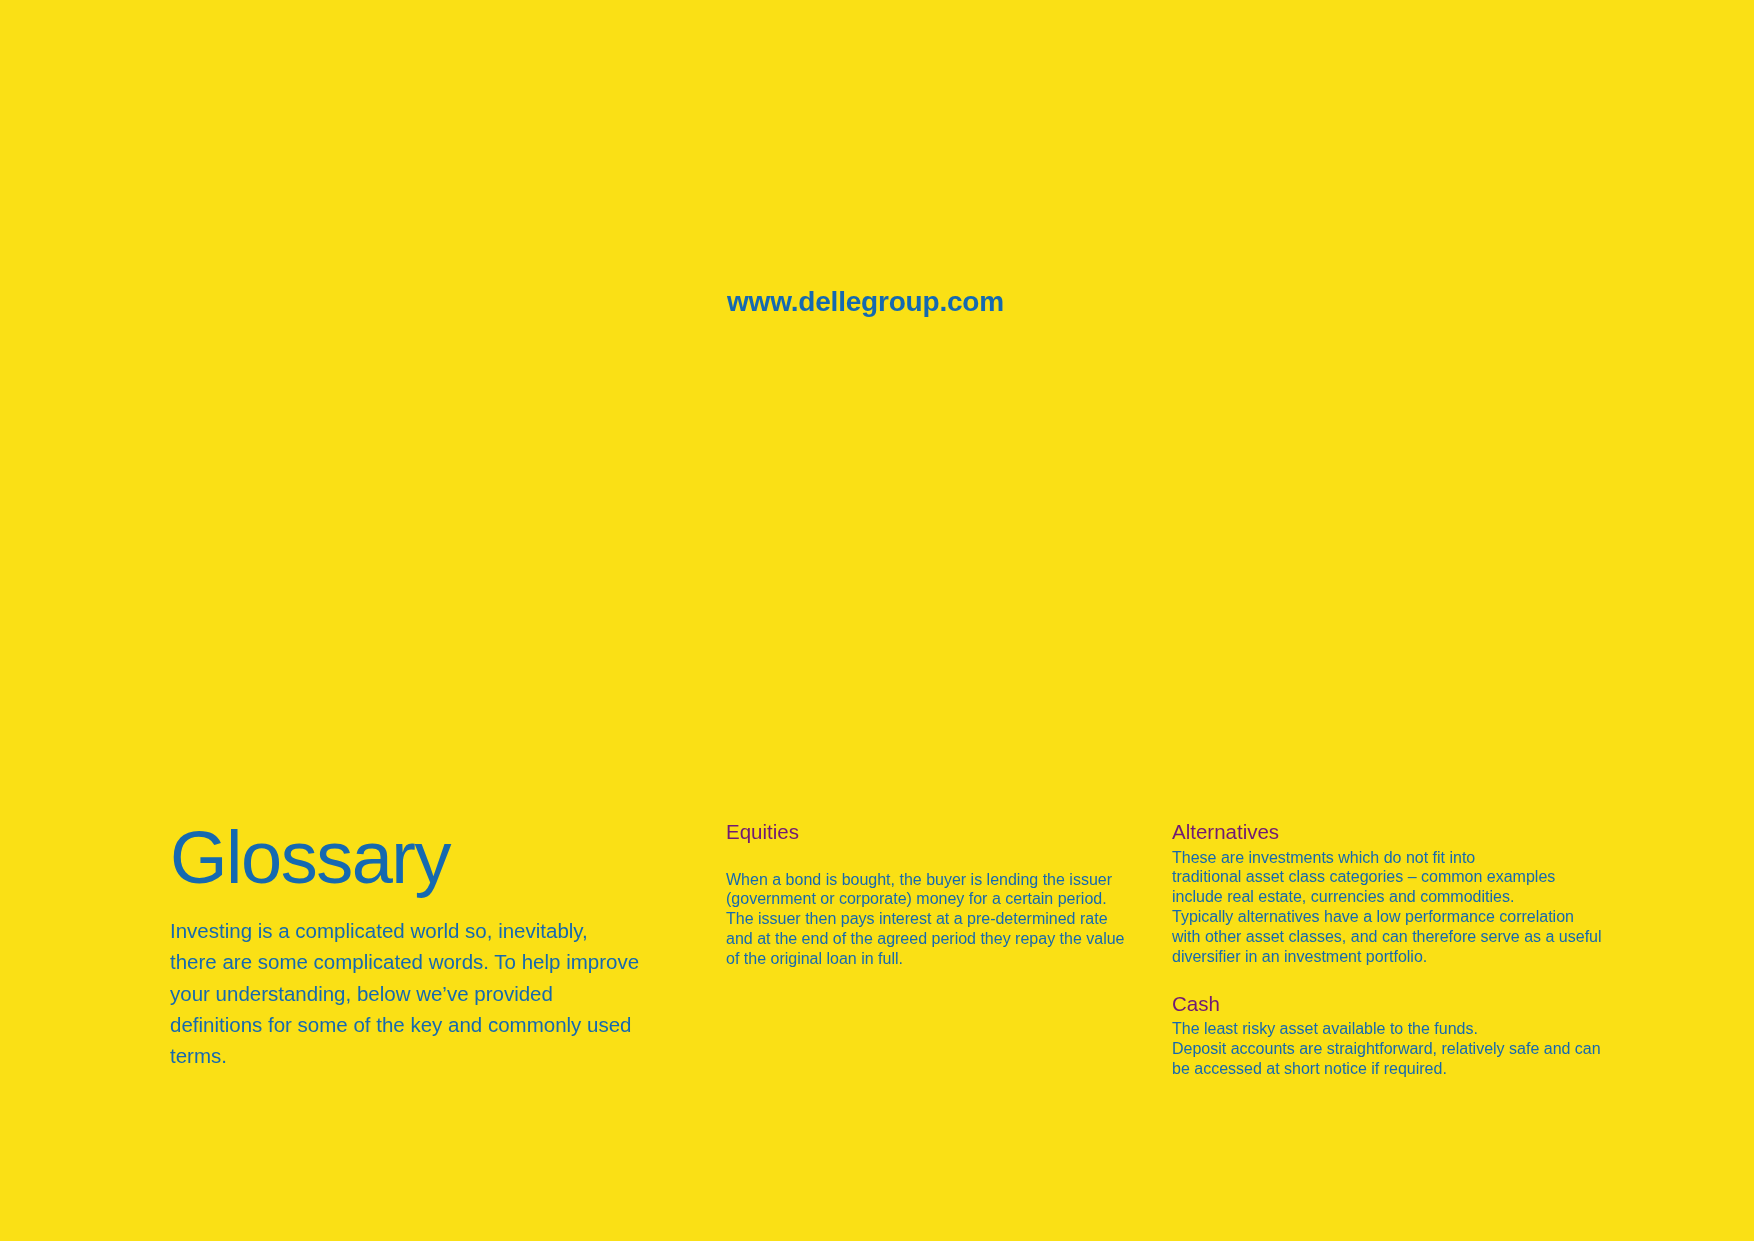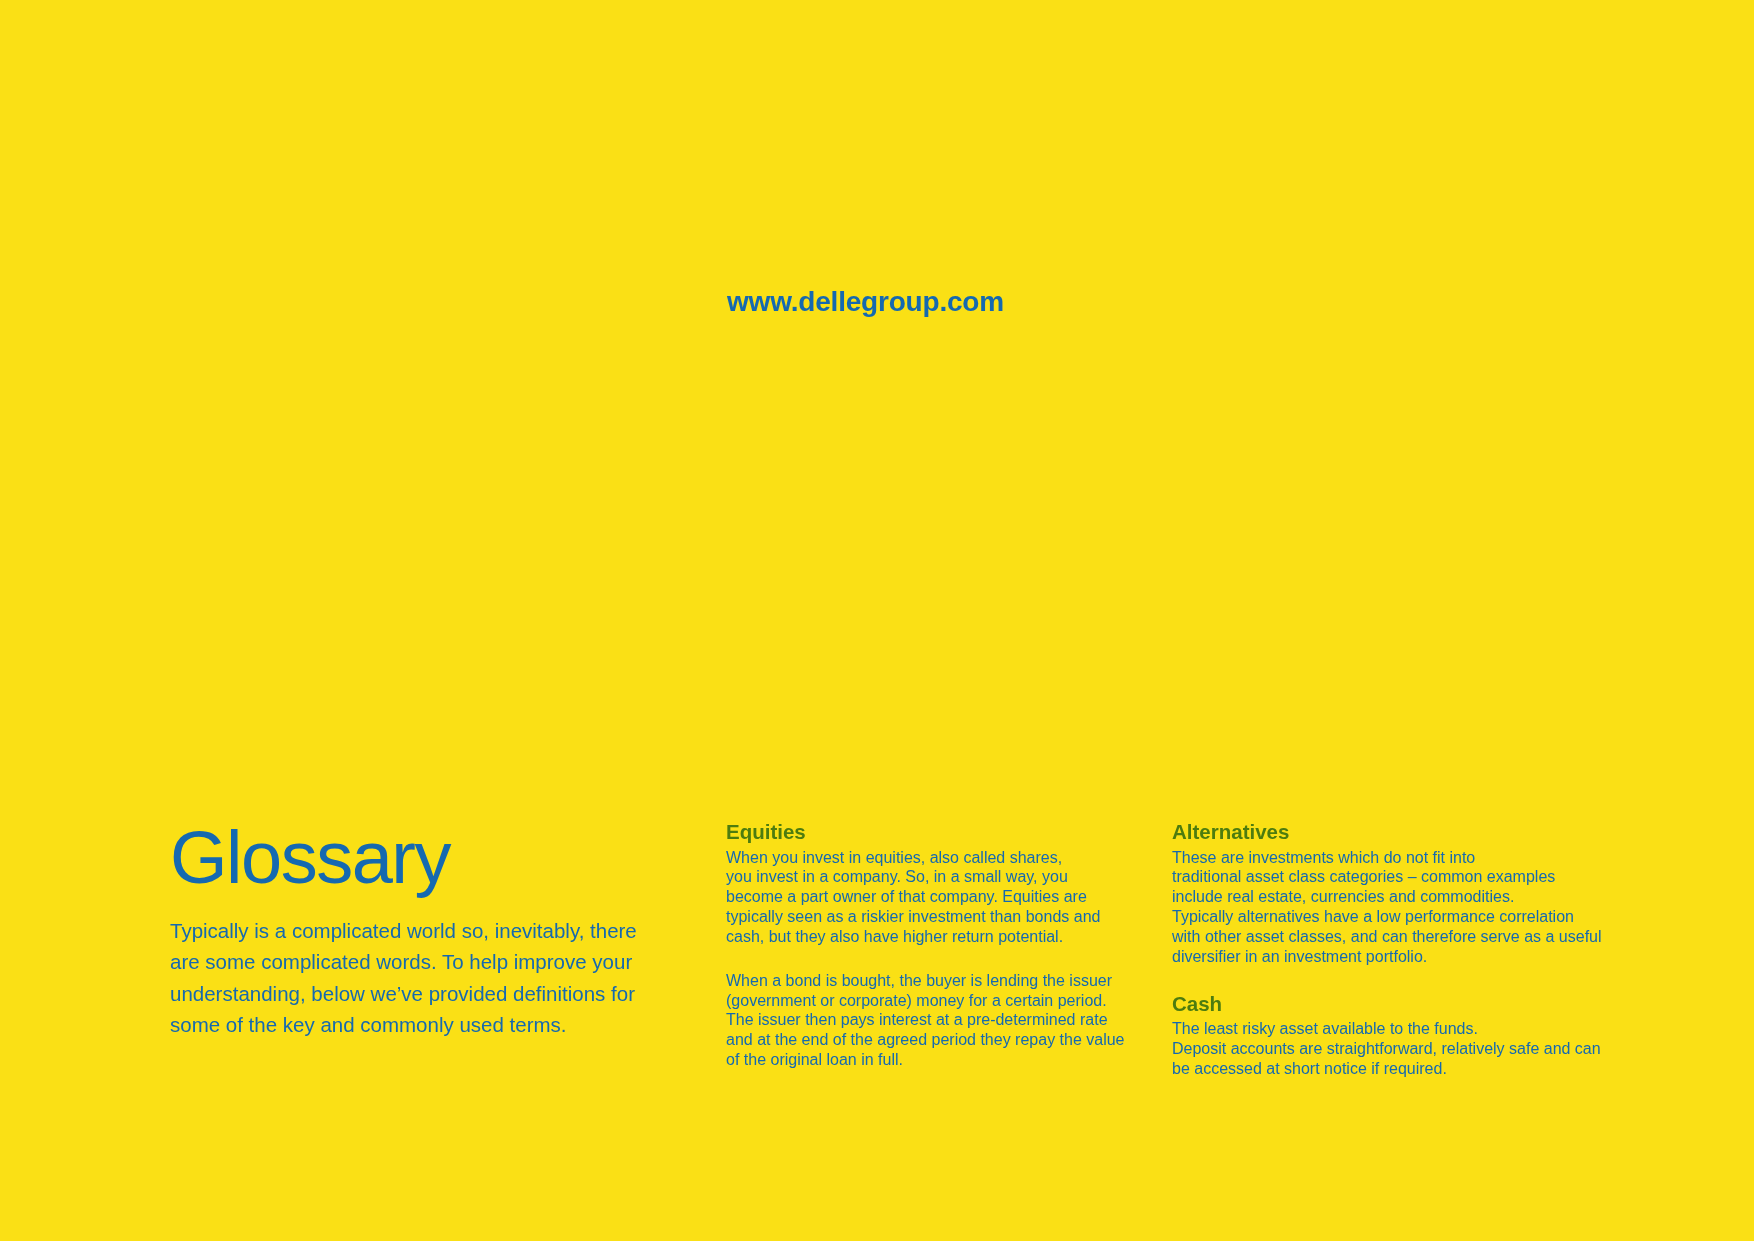--- a/index.html
+++ b/index.html
@@ -70,22 +70,22 @@
     width: 432px;
   }
   .term {
     margin-bottom: 24px;
   }
   .term:last-child {
     margin-bottom: 0;
   }
   .term-title {
     font-size: 20.5px;
-    color: #4d7c0f;
-    font-weight: bold;
+    color: #701a75;
+    font-weight: normal;
     margin: 0 0 2px 0;
     line-height: 1.3;
   }
   .term-body {
     font-size: 16px;
     color: #1569b0;
     line-height: 1.24;
     margin: 0;
     white-space: pre-line;
   }
@@ -94,29 +94,27 @@
 <body>
 
 <div class="page">
 
   <div class="website-url">www.dellegroup.com</div>
 
   <div class="content">
 
     <div class="col-intro">
       <h1 class="glossary-title">Glossary</h1>
-      <p class="intro-text">Typically is a complicated world so, inevitably, there are some complicated words. To help improve your understanding, below we’ve provided definitions for some of the key and commonly used terms.</p>
+      <p class="intro-text">Investing is a complicated world so, inevitably, there are some complicated words. To help improve your understanding, below we’ve provided definitions for some of the key and commonly used terms.</p>
     </div>
 
     <div class="col-mid">
 
       <div class="term">
         <h2 class="term-title">Equities</h2>
-        <p class="term-body">When you invest in equities, also called shares,
-you invest in a company. So, in a small way, you become a part owner of that company. Equities are typically seen as a riskier investment than bonds and cash, but they also have higher return potential.</p>
       </div>
 
       <div class="term">
         <p class="term-body">When a bond is bought, the buyer is lending the issuer (government or corporate) money for a certain period.
 The issuer then pays interest at a pre-determined rate and at the end of the agreed period they repay the value of the original loan in full.</p>
       </div>
 
     </div>
 
     <div class="col-right">

